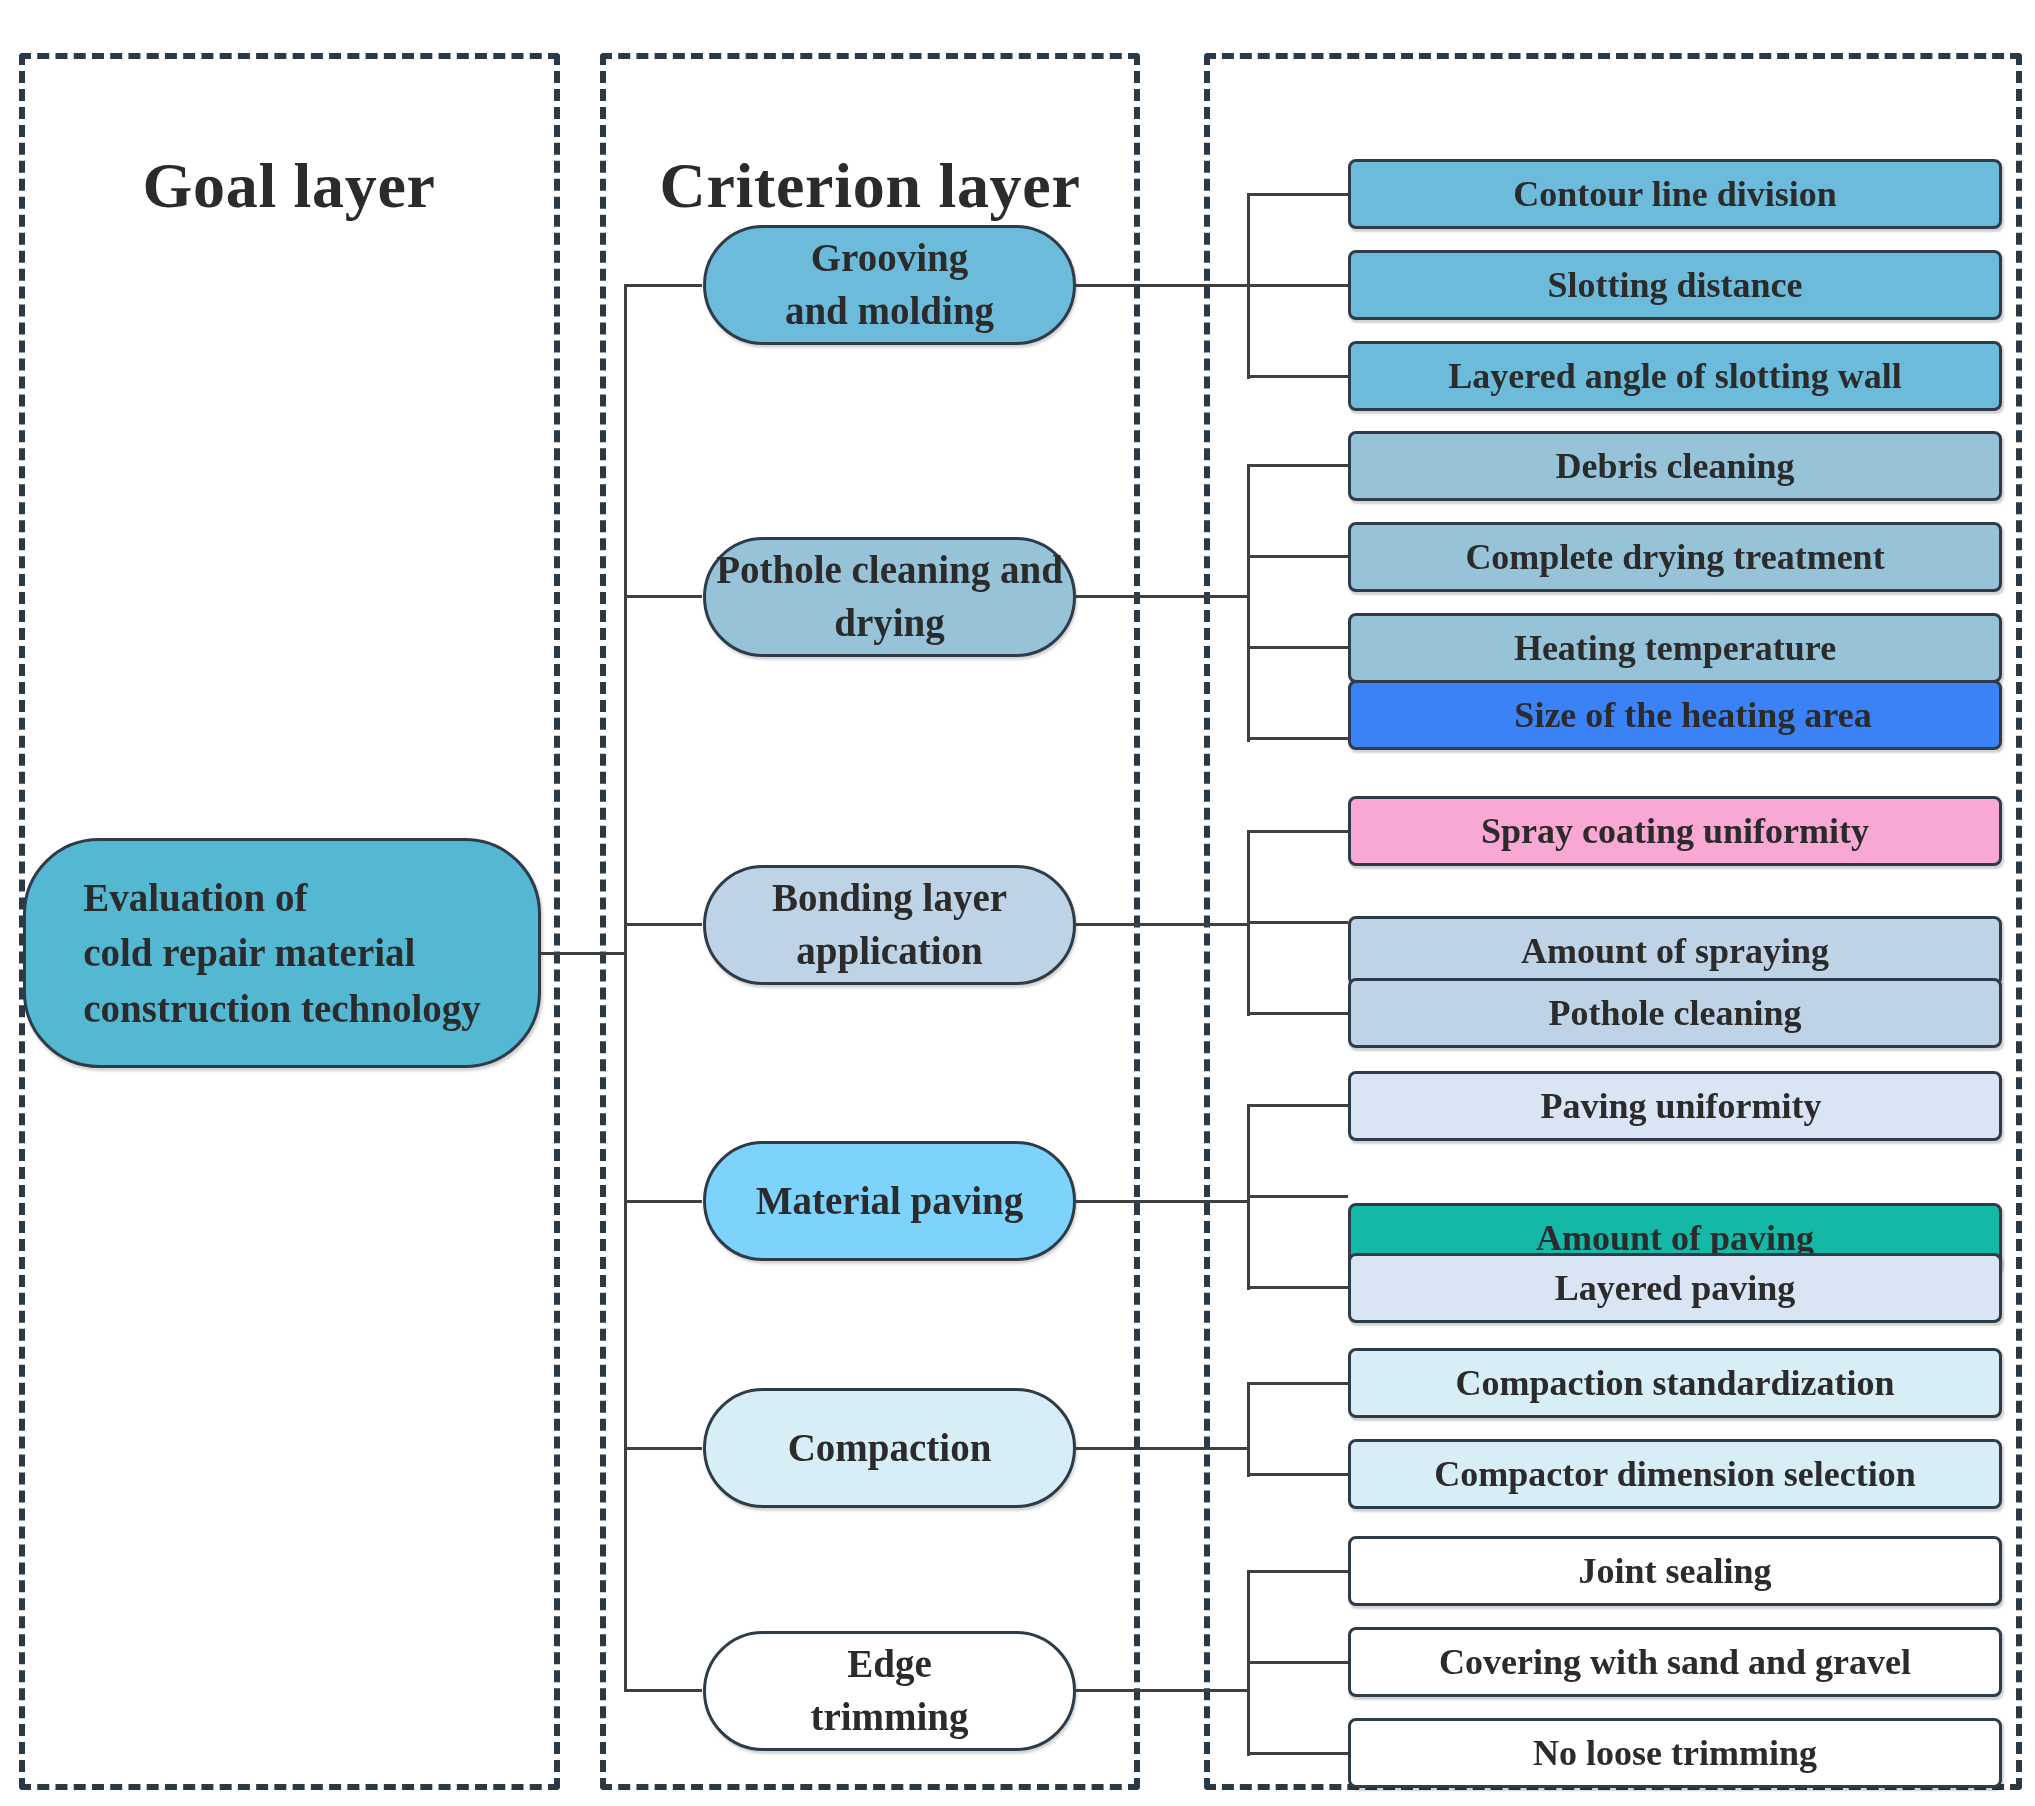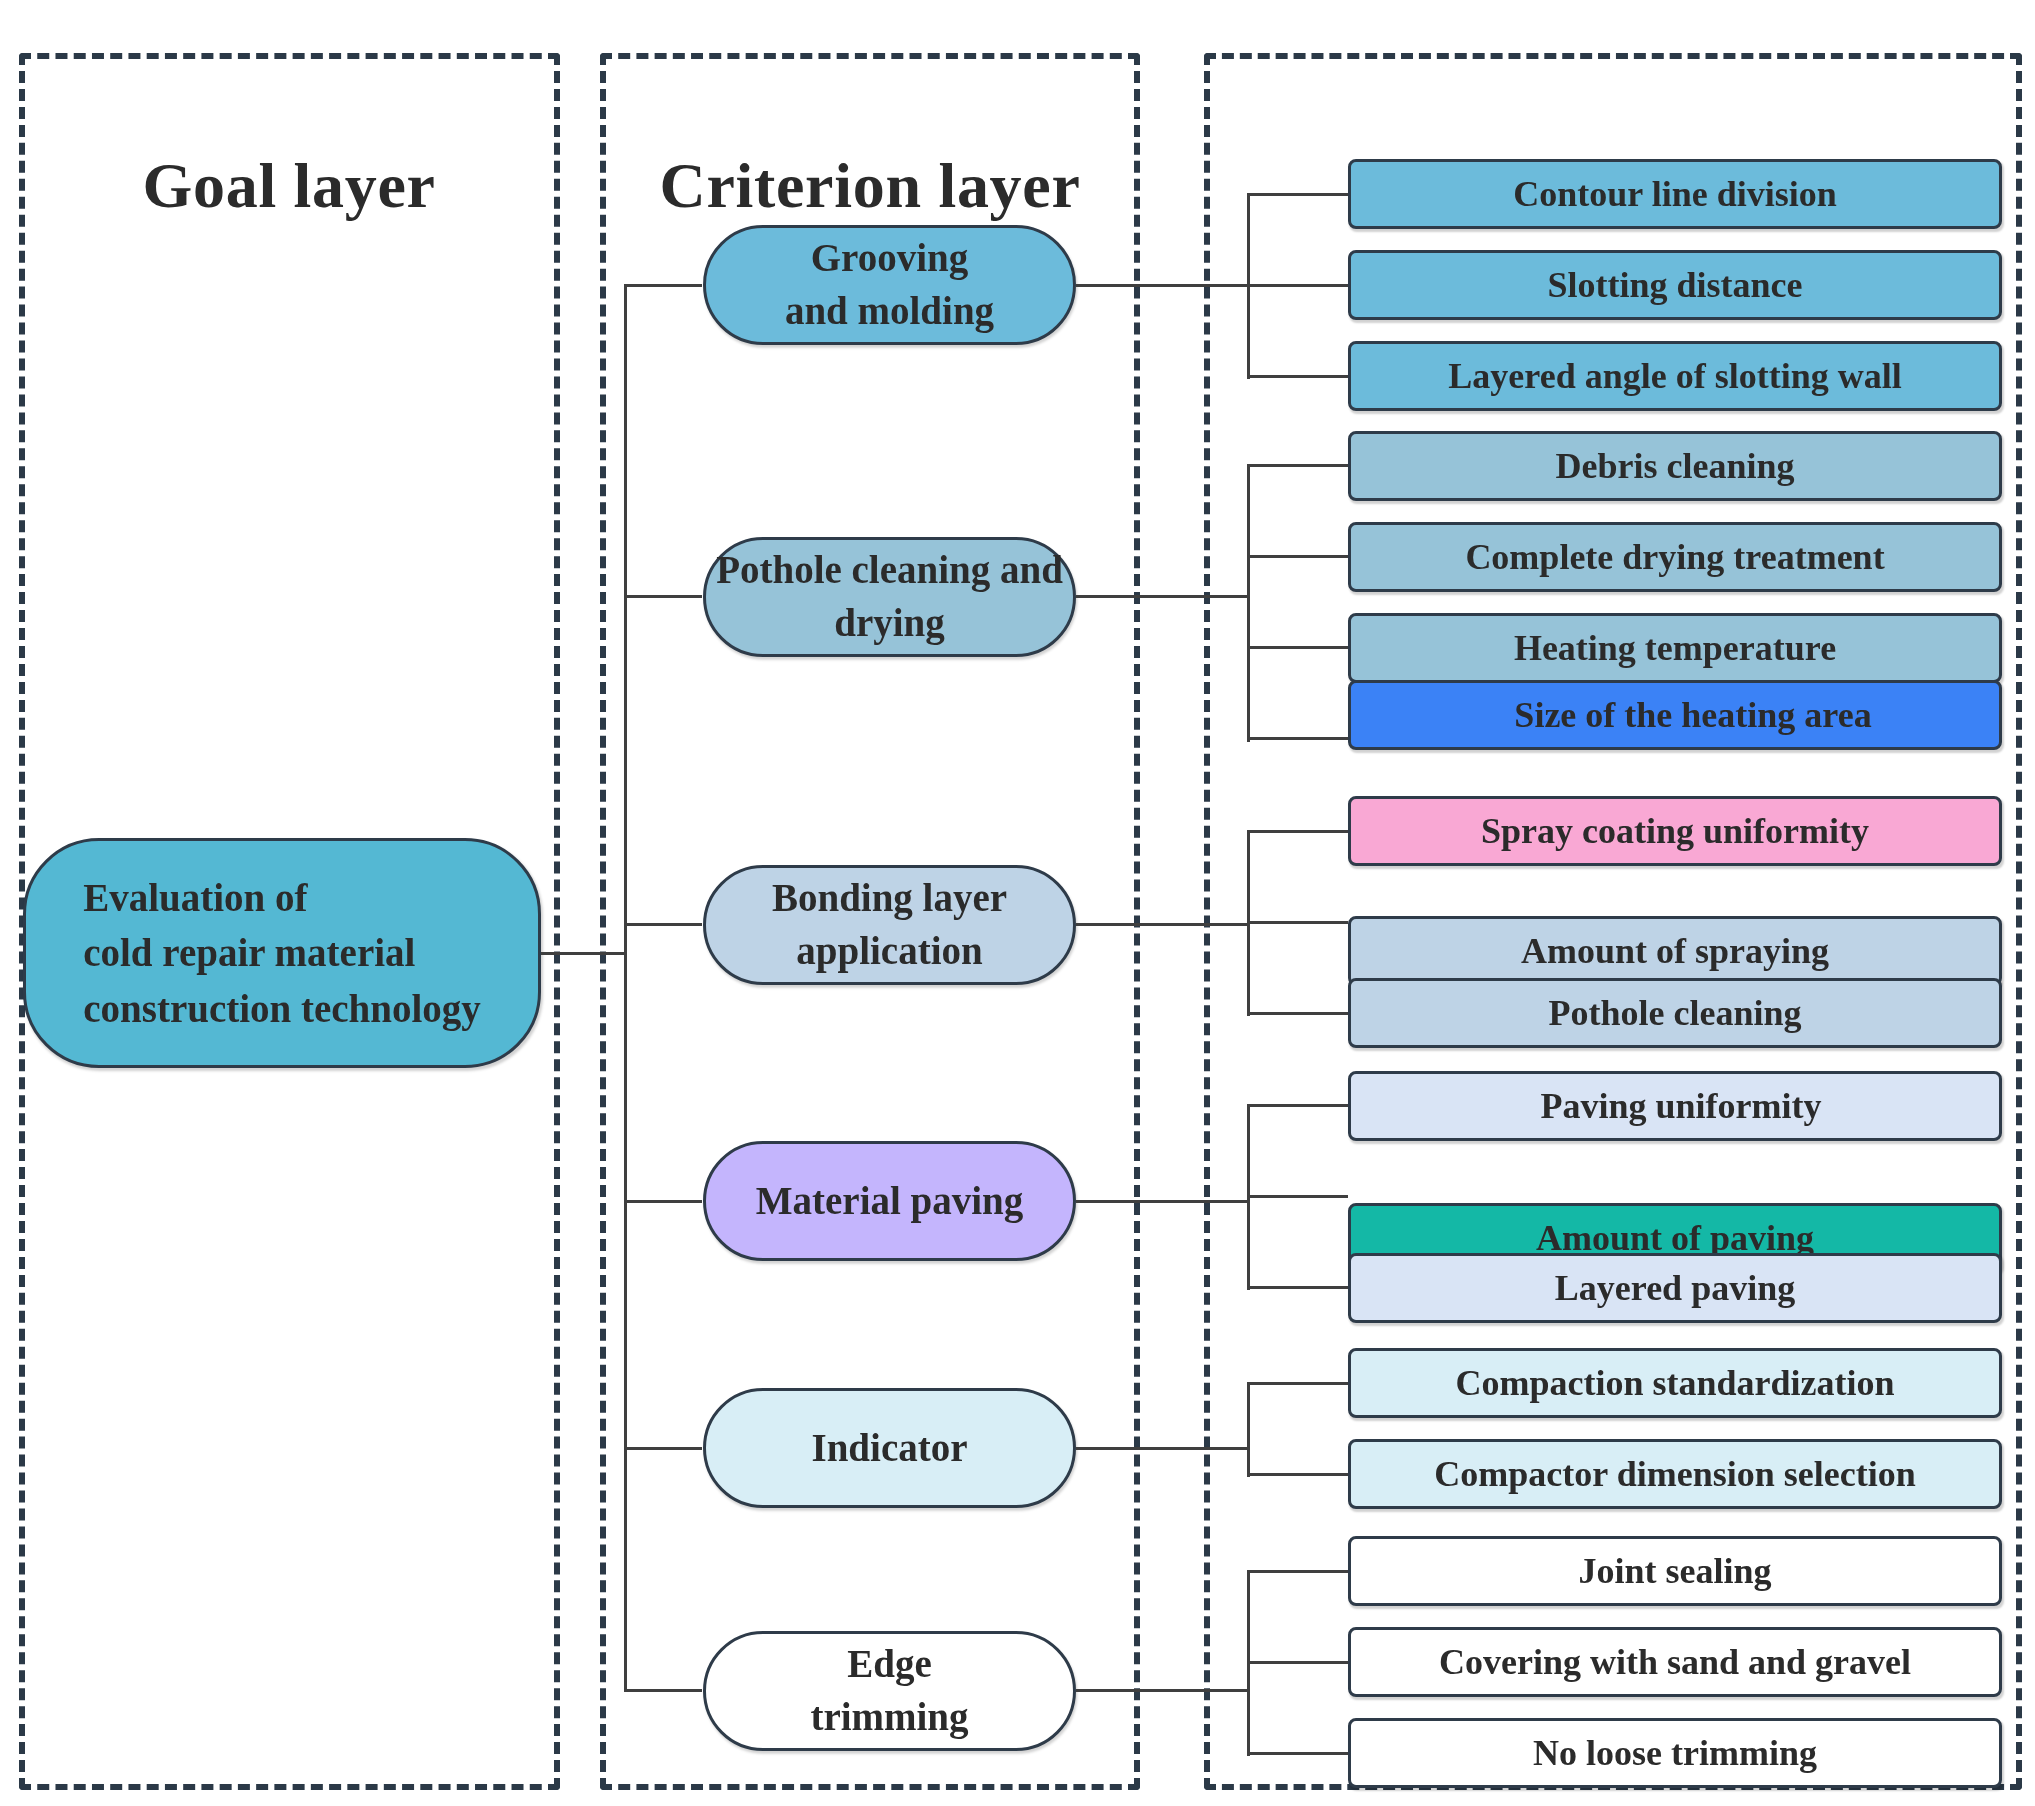--- a/index.html
+++ b/index.html
@@ -79,22 +79,22 @@
   <div class="goal-node" style="background-color: rgb(84, 184, 211);">Evaluation of
 cold repair material
 construction technology</div>
 
   <div class="crit" style="top: 225px; background-color: rgb(108, 187, 219);">Grooving
 and molding</div>
   <div class="crit" style="top: 537px; background-color: rgb(150, 195, 216);">Pothole cleaning and
 drying</div>
   <div class="crit" style="top: 865px; background-color: rgb(190, 211, 230);">Bonding layer
 application</div>
-  <div class="crit" style="top: 1141px; background-color: #c4b5fd;">Material paving</div>
-  <div class="crit" style="top: 1388px; background-color: rgb(216, 238, 246);">Indicator</div>
+  <div class="crit" style="top: 1141px; background-color: #7dd3fc;">Material paving</div>
+  <div class="crit" style="top: 1388px; background-color: rgb(216, 238, 246);">Compaction</div>
   <div class="crit" style="top: 1631px; background-color: rgb(255, 255, 255);">Edge
 trimming</div>
 
   <div class="ind" style="top: 159px; background-color: rgb(108, 187, 219);">Contour line division</div>
   <div class="ind" style="top: 250px; background-color: rgb(108, 187, 219);">Slotting distance</div>
   <div class="ind" style="top: 341px; background-color: rgb(108, 187, 219);">Layered angle of slotting wall</div>
 
   <div class="ind" style="top: 431px; background-color: rgb(150, 195, 216);">Debris cleaning</div>
   <div class="ind" style="top: 522px; background-color: rgb(150, 195, 216);">Complete drying treatment</div>
   <div class="ind" style="top: 613px; background-color: rgb(150, 195, 216);">Heating temperature</div>

